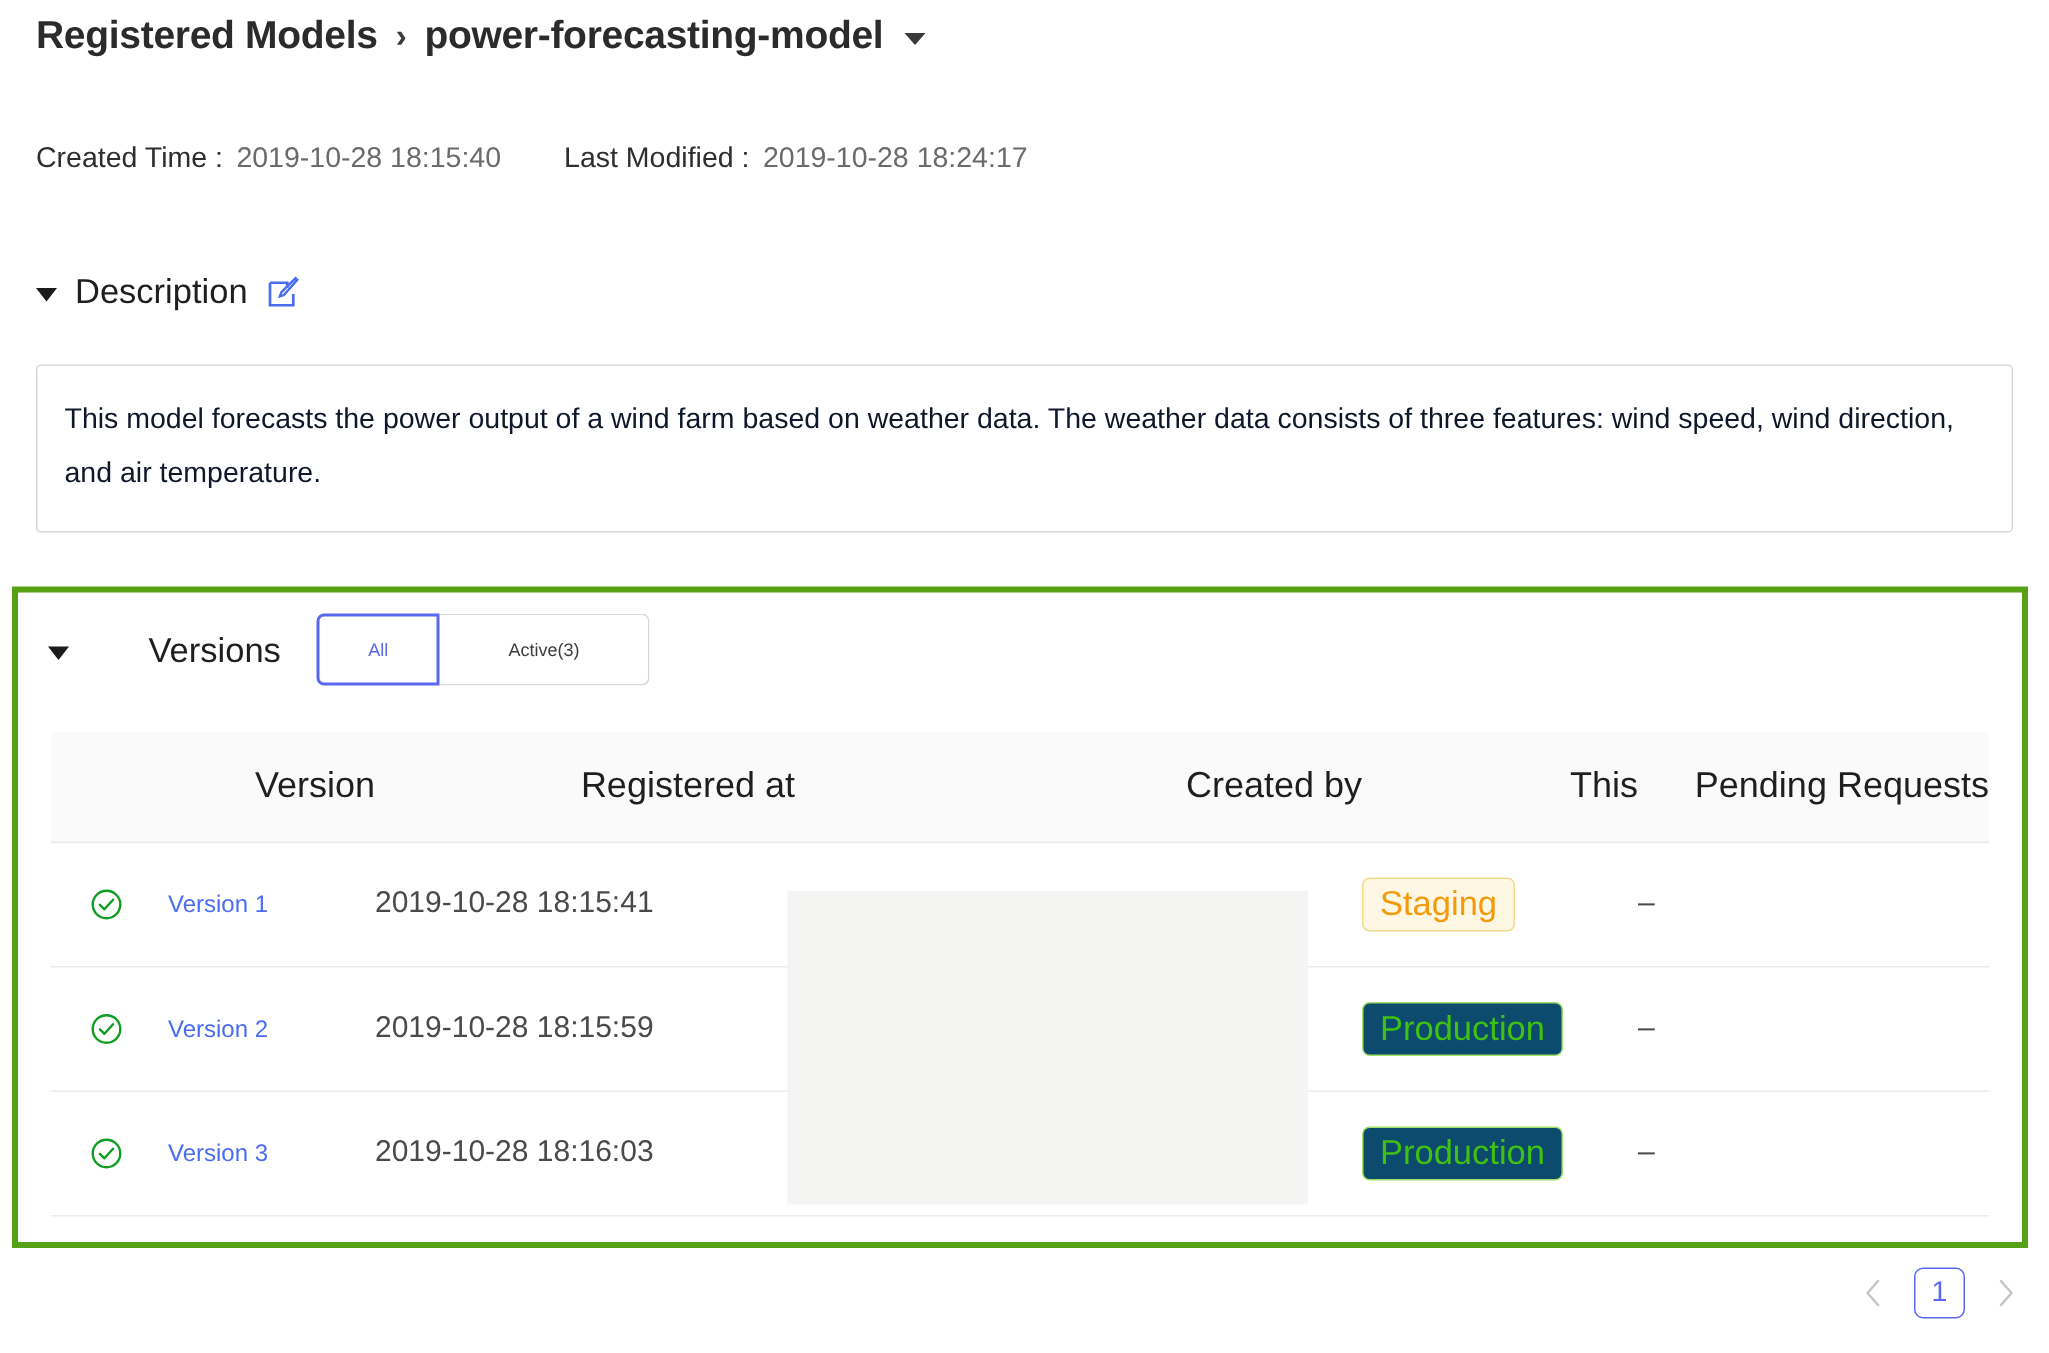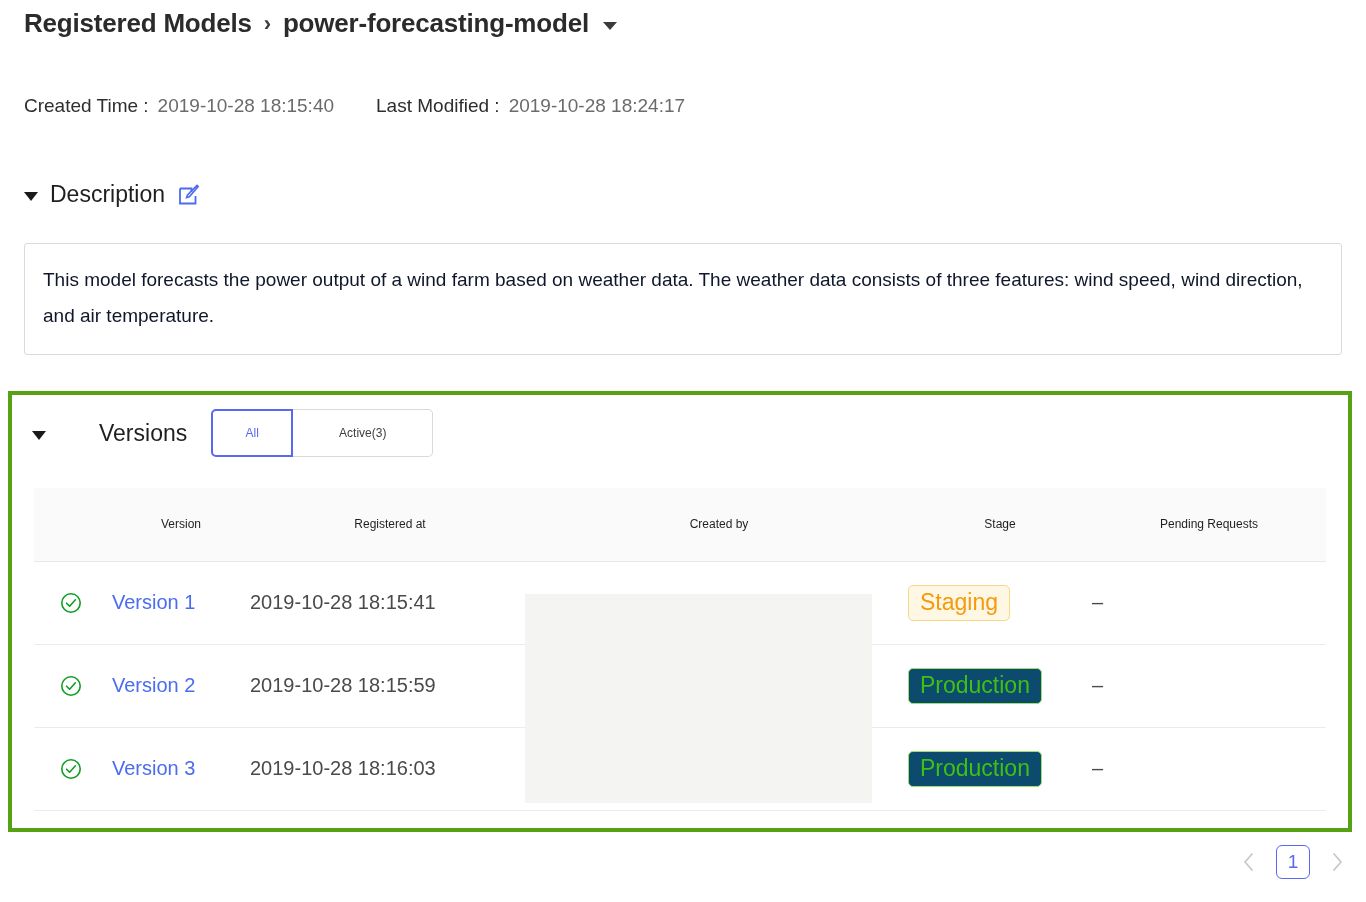--- a/index.html
+++ b/index.html
@@ -169,24 +169,24 @@
     position: absolute;
     left: 22px;
     top: 93px;
     width: 1292px;
     border-collapse: collapse;
     table-layout: fixed;
   }
   .tbl thead th {
     background: #fafafa;
     height: 73px;
-    font-size: 12px;
+    font-size: 24px;
     font-weight: normal;
     color: #1f1f1f;
-    text-align: center;
+    text-align: right;
     border-bottom: 1px solid #e8e8e8;
     padding: 0;
     vertical-align: middle;
   }
   .tbl tbody td {
     height: 83px;
     font-size: 20px;
     color: #4a4a4a;
     border-bottom: 1px solid #ebebeb;
     padding: 0;
@@ -197,21 +197,21 @@
   .col-ver    { width: 138px; }
   .col-reg    { width: 280px; }
   .col-by     { width: 378px; }
   .col-stage  { width: 184px; }
   .col-pend   { width: 234px; }
 
   .check-icon { display: block; margin-left: 26px; }
   .ver-link {
     color: #4a6cf0;
     text-decoration: none;
-    font-size: 20px;
+    font-size: 16px;
     cursor: pointer;
   }
   .reg-at { color: #4a4a4a; }
   .dash { color: #555; font-size: 20px; }
 
   .badge {
     display: inline-block;
     padding: 5px 11px 6px 11px;
     border-radius: 5px;
     font-size: 23px;
@@ -320,21 +320,21 @@
         <col class="col-by">
           <col class="col-stage">
           <col class="col-pend">
       </colgroup>
       <thead>
         <tr>
           <th></th>
           <th>Version</th>
           <th>Registered at</th>
           <th>Created by</th>
-          <th>Stage</th>
+          <th>This</th>
           <th>Pending Requests</th>
         </tr>
       </thead>
       <tbody>
         <tr>
           <td>
             <span>
               <svg class="check-icon" width="22" height="22" viewBox="0 0 22 22" fill="none">
                 <circle cx="11" cy="11" r="9.2" stroke="#0f9d22" stroke-width="1.6" fill="none"></circle>
                 <path d="M6.6 11.2 L9.6 14.2 L15.4 7.8" stroke="#0f9d22" stroke-width="1.6" fill="none" stroke-linecap="round" stroke-linejoin="round"></path>

